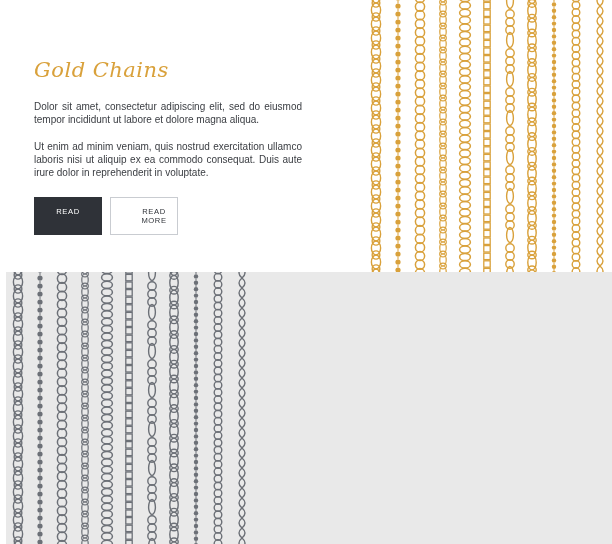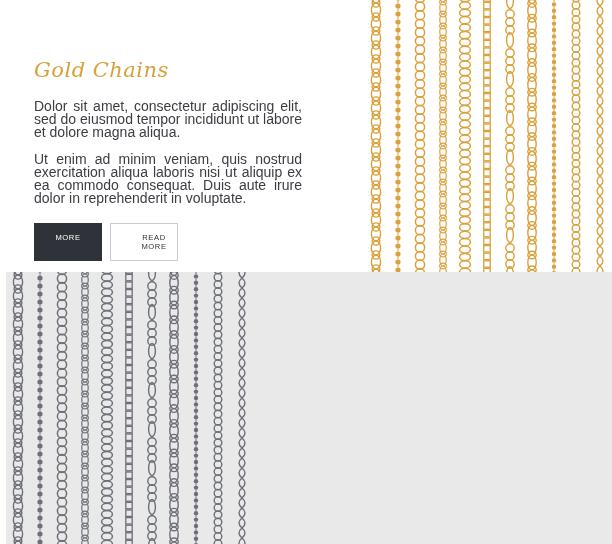--- a/index.html
+++ b/index.html
@@ -49,21 +49,21 @@
     font-size: 21px;
     font-weight: normal;
     letter-spacing: 0.5px;
     margin: 0 0 18px 0;
   }
   .title-gold {
     color: #d9a13b;
   }
   .para {
     font-family: "Liberation Sans", sans-serif;
-    font-size: 14px;
+    font-size: 10px;
     line-height: 13px;
     color: #3a3d42;
     text-align: justify;
     margin: 0 0 14px 0;
   }
   .btn-row {
     margin-top: 18px;
     display: flex;
     gap: 8px;
   }
@@ -631,23 +631,23 @@
         <g id="gs11">
             <path d="M 236 -4 q 6 5 0 10 q -6 5 0 10 q 6 5 0 10 q -6 5 0 10 q 6 5 0 10 q -6 5 0 10 q 6 5 0 10 q -6 5 0 10 q 6 5 0 10 q -6 5 0 10 q 6 5 0 10 q -6 5 0 10 q 6 5 0 10 q -6 5 0 10 q 6 5 0 10 q -6 5 0 10 q 6 5 0 10 q -6 5 0 10 q 6 5 0 10 q -6 5 0 10 q 6 5 0 10 q -6 5 0 10 q 6 5 0 10 q -6 5 0 10 q 6 5 0 10 q -6 5 0 10 q 6 5 0 10 q -6 5 0 10 q 6 5 0 10 q -6 5 0 10 q 6 5 0 10 q -6 5 0 10 q 6 5 0 10 q -6 5 0 10 q 6 5 0 10 q -6 5 0 10 q 6 5 0 10 q -6 5 0 10 q 6 5 0 10 q -6 5 0 10 q 6 5 0 10 q -6 5 0 10 q 6 5 0 10 q -6 5 0 10 q 6 5 0 10 q -6 5 0 10 q 6 5 0 10 q -6 5 0 10 q 6 5 0 10 q -6 5 0 10 q 6 5 0 10 q -6 5 0 10 q 6 5 0 10 q -6 5 0 10 q 6 5 0 10 q -6 5 0 10 q 6 5 0 10 q -6 5 0 10 " fill="none" stroke="#d9a13b" stroke-width="1.4"></path>
             <path d="M 236 -4 q -6 5 0 10 q 6 5 0 10 q -6 5 0 10 q 6 5 0 10 q -6 5 0 10 q 6 5 0 10 q -6 5 0 10 q 6 5 0 10 q -6 5 0 10 q 6 5 0 10 q -6 5 0 10 q 6 5 0 10 q -6 5 0 10 q 6 5 0 10 q -6 5 0 10 q 6 5 0 10 q -6 5 0 10 q 6 5 0 10 q -6 5 0 10 q 6 5 0 10 q -6 5 0 10 q 6 5 0 10 q -6 5 0 10 q 6 5 0 10 q -6 5 0 10 q 6 5 0 10 q -6 5 0 10 q 6 5 0 10 q -6 5 0 10 q 6 5 0 10 q -6 5 0 10 q 6 5 0 10 q -6 5 0 10 q 6 5 0 10 q -6 5 0 10 q 6 5 0 10 q -6 5 0 10 q 6 5 0 10 q -6 5 0 10 q 6 5 0 10 q -6 5 0 10 q 6 5 0 10 q -6 5 0 10 q 6 5 0 10 q -6 5 0 10 q 6 5 0 10 q -6 5 0 10 q 6 5 0 10 q -6 5 0 10 q 6 5 0 10 q -6 5 0 10 q 6 5 0 10 q -6 5 0 10 q 6 5 0 10 q -6 5 0 10 q 6 5 0 10 q -6 5 0 10 q 6 5 0 10 " fill="none" stroke="#d9a13b" stroke-width="1.4"></path>
           </g>
       </svg>
     </div>
 
     <div class="text-block text-block-gold">
       <h1 class="title title-gold">Gold Chains</h1>
       <p class="para">Dolor sit amet, consectetur adipiscing elit, sed do eiusmod tempor incididunt ut labore et dolore magna aliqua.</p>
-      <p class="para">Ut enim ad minim veniam, quis nostrud exercitation aliqua laboris nisi ut aliquip ex ea commodo consequat. Duis aute irure dolor in reprehenderit in voluptate.</p>
+      <p class="para">Ut enim ad minim veniam, quis nostrud exercitation ullamco laboris nisi ut aliquip ex ea commodo consequat. Duis aute irure dolor in reprehenderit in voluptate.</p>
       <div class="btn-row">
-        <div class="btn btn-dark">MORE</div>
+        <div class="btn btn-dark">READ</div>
         <div class="btn btn-light">READ MORE</div>
       </div>
     </div>
   </div>
 
   <div class="panel panel-silver">
 
     <div class="chains chains-silver">
       <svg width="254" height="272" viewBox="0 0 254 272" xmlns="http://www.w3.org/2000/svg">
         <g id="ss1">

